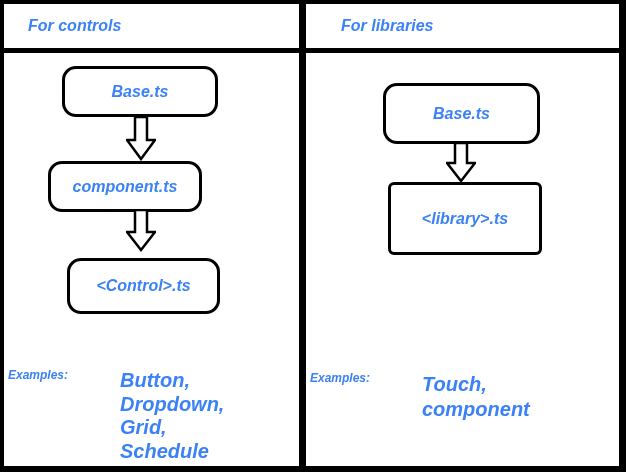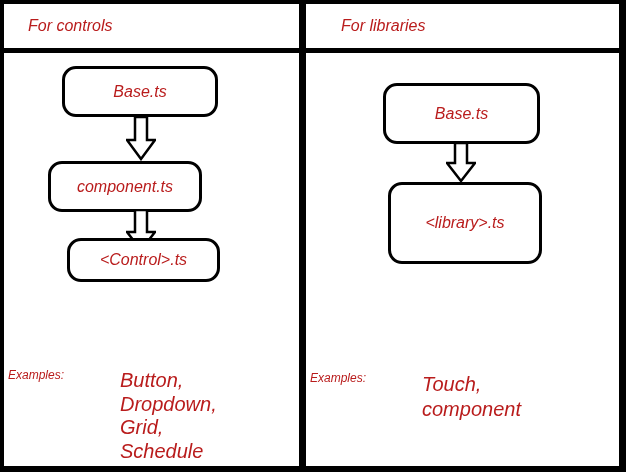--- a/index.html
+++ b/index.html
@@ -4,22 +4,23 @@
 <style>
   * { margin: 0; padding: 0; box-sizing: border-box; }
   html, body { background: #ffffff; }
   .canvas {
     position: relative;
     width: 626px;
     height: 472px;
     background: #ffffff;
     font-family: "Liberation Sans", sans-serif;
     font-style: italic;
-    color: #b91c1c;
+    color: #3b82f6;
     overflow: hidden;
+    font-weight: bold;
   }
   .outer-border {
     position: absolute;
     left: 0; top: 0; right: 0; bottom: 0;
     border-style: solid;
     border-color: #000000;
     border-width: 4px 7px 6px 4px;
     pointer-events: none;
   }
   .vline {
@@ -87,21 +88,21 @@
   </svg>
 
   <div class="node" style="left:48px; top:161px; width:154px; height:51px;">
     <span>component.ts</span>
   </div>
 
   <svg class="arrow" style="left:126px; top:209px;" width="30" height="43" viewBox="0 0 30 43">
     <path d="M9,1 L21,1 L21,23 L29,23 L15,41 L1,23 L9,23 Z" fill="#ffffff" stroke="#000000" stroke-width="2.5" stroke-linejoin="miter"></path>
   </svg>
 
-  <div class="node" style="left:67px; top:238px; width:153px; height:44px;">
+  <div class="node" style="left:67px; top:258px; width:153px; height:56px;">
     <span>&lt;Control&gt;.ts</span>
   </div>
 
   <div class="examples-label" style="left:8px; top:368px;">Examples:</div>
 
   <div class="examples-list lh-left" style="left:120px; top:369px;">
     <span class="line">Button,</span>
     <span class="line">Dropdown,</span>
     <span class="line">Grid,</span>
     <span class="line">Schedule</span>
@@ -110,21 +111,21 @@
   <div class="header-text" style="left:341px; top:17px;">For libraries</div>
 
   <div class="node" style="left:383px; top:83px; width:157px; height:61px;">
     <span>Base.ts</span>
   </div>
 
   <svg class="arrow" style="left:446px; top:142px;" width="30" height="41" viewBox="0 0 30 41">
     <path d="M9,1 L21,1 L21,21 L29,21 L15,39 L1,21 L9,21 Z" fill="#ffffff" stroke="#000000" stroke-width="2.5" stroke-linejoin="miter"></path>
   </svg>
 
-  <div class="node" style="left:388px; top:182px; width:154px; height:82px;">
+  <div class="node" style="left:388px; top:182px; width:154px; height:73px;border-radius:6px;">
     <span>&lt;library&gt;.ts</span>
   </div>
 
   <div class="examples-label" style="left:310px; top:371px;">Examples:</div>
 
   <div class="examples-list lh-right" style="left:422px; top:372px;">
     <span class="line">Touch,</span>
     <span class="line">component</span>
   </div>
 

